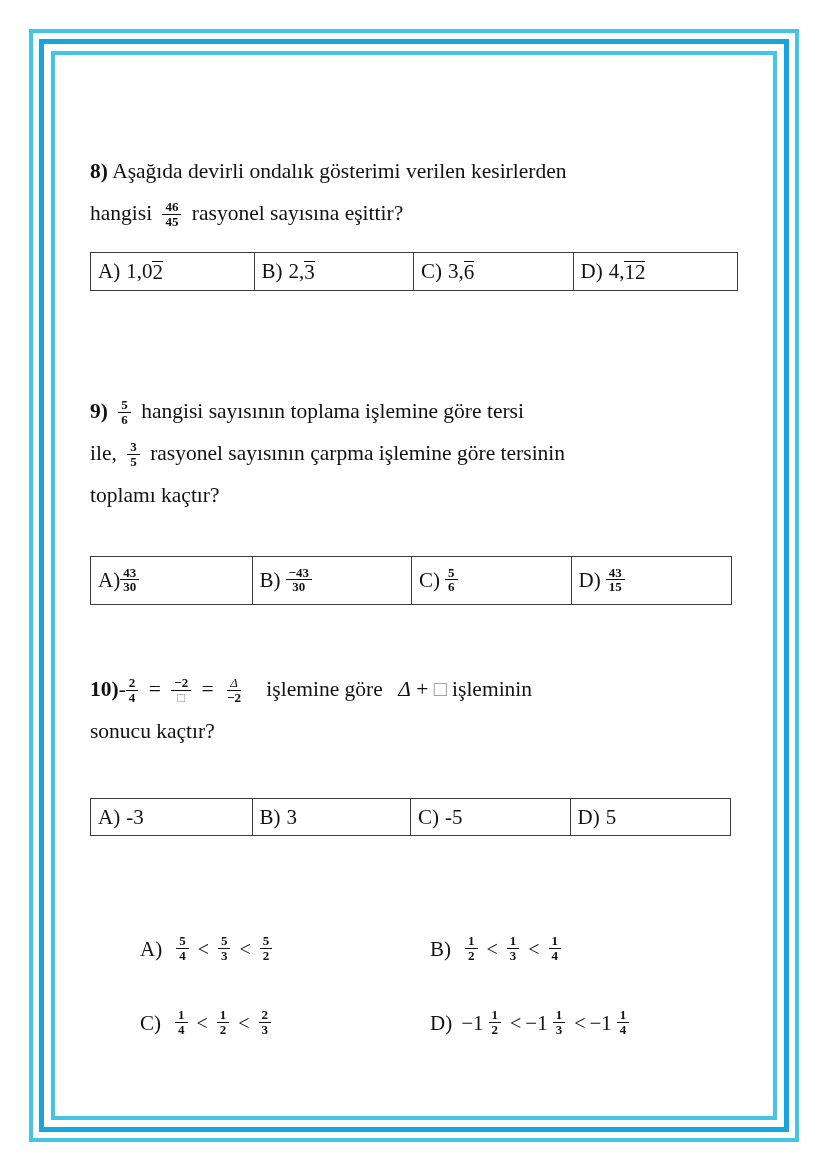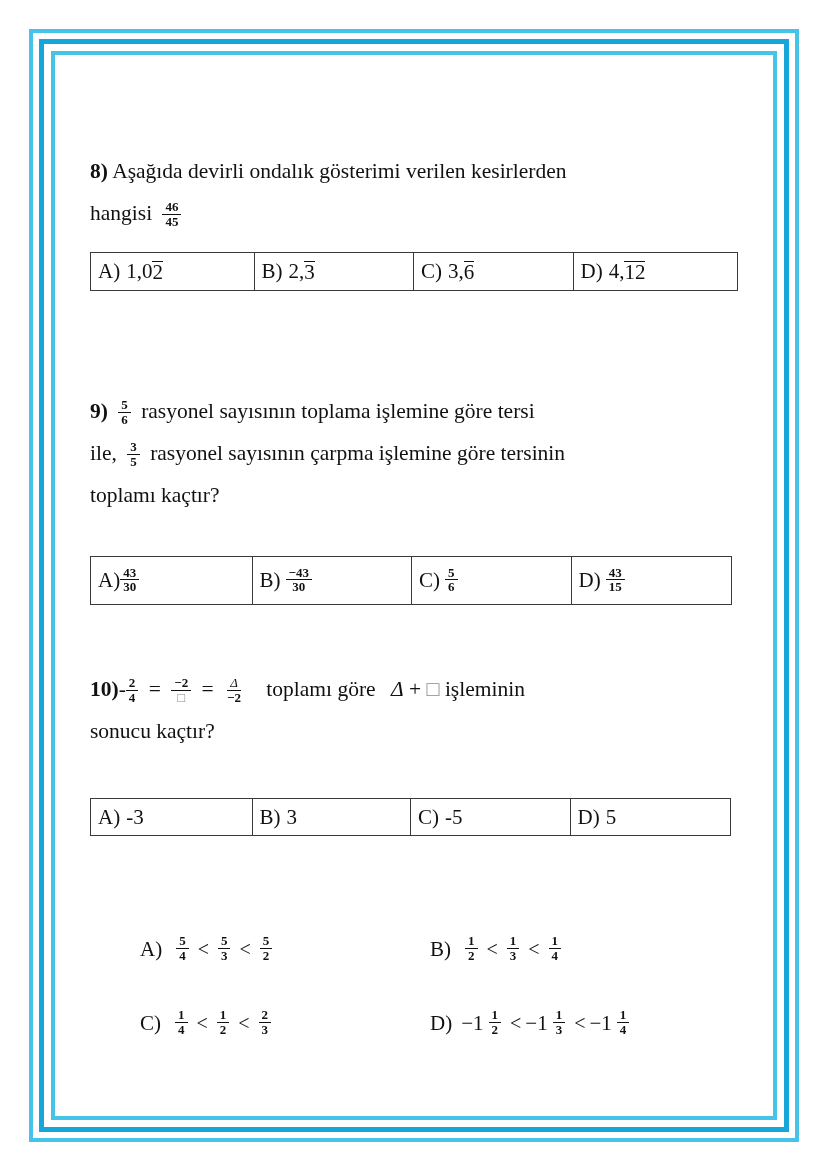--- a/index.html
+++ b/index.html
@@ -157,20 +157,21 @@
     <div class="qline">
       <span class="qnum">8)</span>
       <span>Aşağıda devirli ondalık gösterimi verilen kesirlerden</span>
     </div>
     <div class="qline">
       <span>hangisi</span>
       <span class="frac">
         <span class="num">46</span>
         <span class="den">45</span>
       </span>
+      <span>rasyonel sayısına eşittir?</span>
     </div>
   </div>
 
   <div class="answer-table" style="top:252px; width:648px; height:39px;">
     <div class="answer-cell" style="width:164px;">
       <span>A)</span>
       <span style="margin-left:6px;">1,0</span>
         <span class="ovl">2</span>
     </div>
     <div class="answer-cell" style="width:160px;">
@@ -190,21 +191,21 @@
     </div>
   </div>
 
   <div class="question" style="top:390px;">
     <div class="qline">
       <span class="qnum">9)</span>
       <span class="frac">
         <span class="num">5</span>
         <span class="den">6</span>
       </span>
-      <span>rasyonel sayısının toplama işlemine göre tersi</span>
+      <span>hangisi sayısının toplama işlemine göre tersi</span>
     </div>
     <div class="qline">
       <span>ile,</span>
       <span class="frac">
         <span class="num">3</span>
         <span class="den">5</span>
       </span>
       <span>rasyonel sayısının çarpma işlemine göre tersinin</span>
     </div>
     <div class="qline">toplamı kaçtır?</div>
@@ -250,21 +251,21 @@
       <span>=</span>
       <span class="frac">
         <span class="num">−2</span>
         <span class="den" style="color:#8a8a8a;">□</span>
       </span>
       <span>=</span>
       <span class="frac">
         <span class="num delta">Δ</span>
         <span class="den">−2</span>
       </span>
-      <span style="margin-left:12px;">toplamı göre</span>
+      <span style="margin-left:12px;">işlemine göre</span>
       <span style="margin-left:10px;" class="delta">Δ</span>
       <span>+</span>
       <span style="color:#8a8a8a;">□</span>
       <span>işleminin</span>
     </div>
     <div class="qline">sonucu kaçtır?</div>
   </div>
 
   <div class="answer-table" style="top:798px; width:641px; height:38px;">
     <div class="answer-cell" style="width:162px;">

